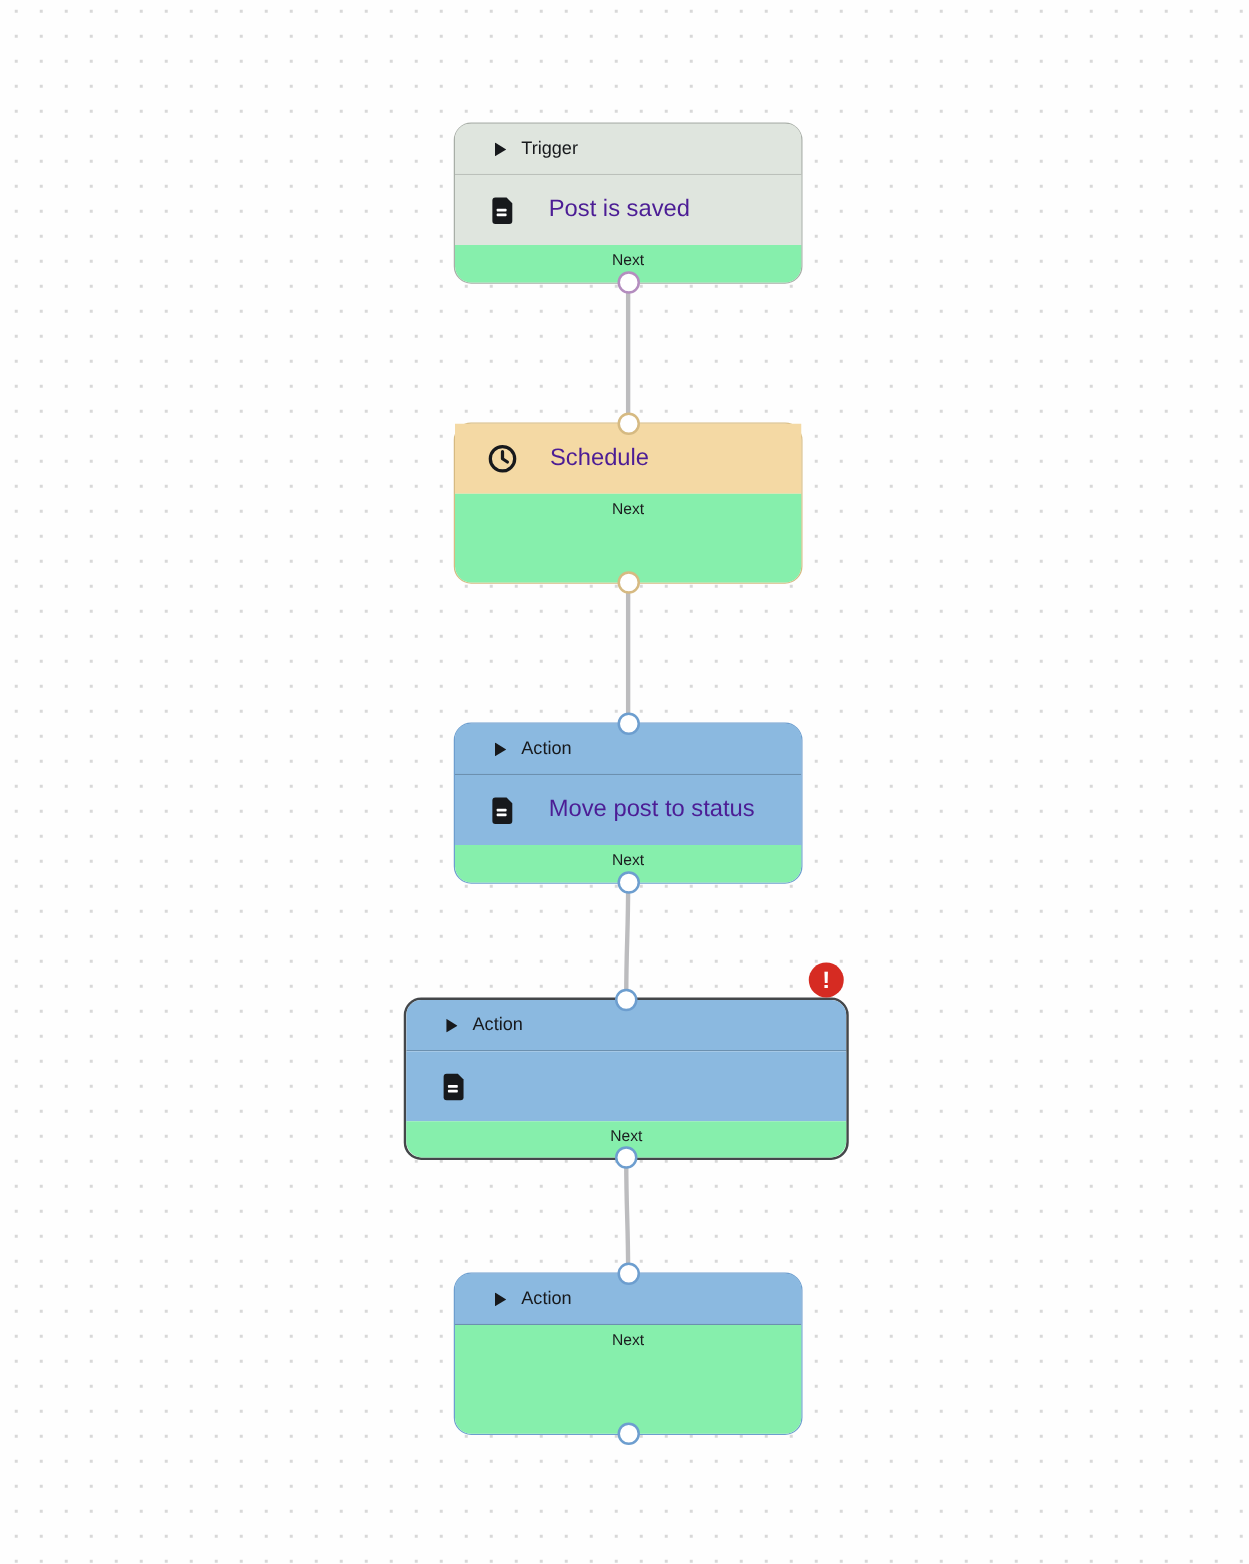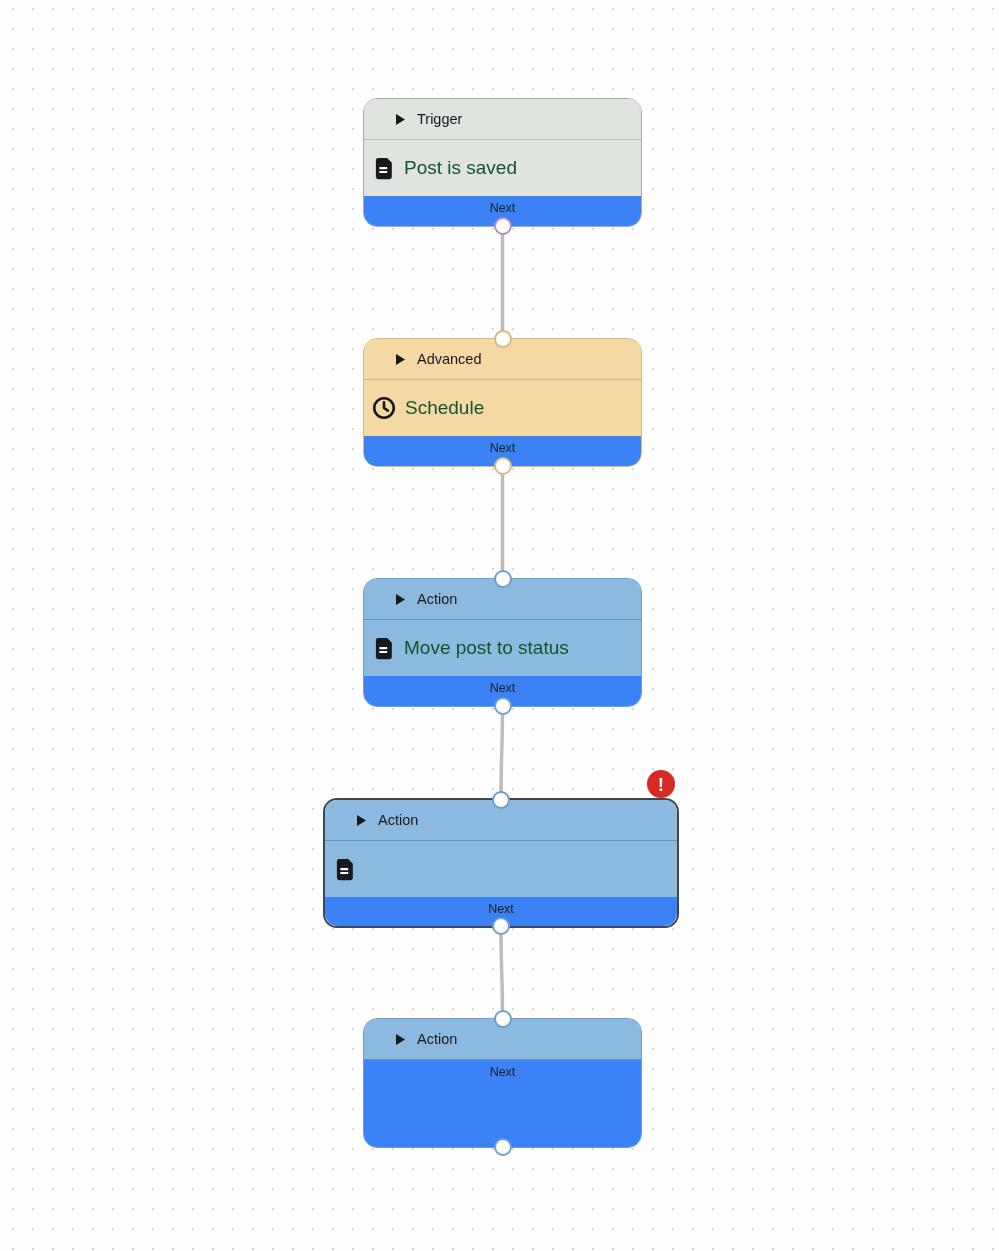--- a/index.html
+++ b/index.html
@@ -38,26 +38,26 @@
     border-bottom:1px solid var(--divider);
     border-radius:12px 12px 0 0;
     display:flex;align-items:center;
     padding-left:32px;gap:12px;
     font-size:14.5px;color:#17191c;
   }
   .node-body{
     height:56px;flex:0 0 56px;
     background:var(--fill);
     display:flex;align-items:center;
-    padding-left:7px;gap:8px;
-    font-size:19px;color:#14532d;
+    padding-left:25px;gap:25px;
+    font-size:19px;color:#4c1d95;
   }
   .node-footer{
     flex:1 1 auto;
-    background:#3b82f6;
+    background:#86efac;
     border-radius:0 0 13px 13px;
     display:flex;align-items:flex-start;justify-content:center;
     padding-top:5px;
     font-size:12.5px;color:#1b1d1f;
   }
   .tri{display:flex;align-items:center;}
   .node-icon{display:flex;align-items:center;}
 
   .port{
     position:absolute;left:50%;
@@ -119,28 +119,20 @@
       </span>
       <span class="node-title">Post is saved</span>
     </div>
     <div class="node-footer">
       <span>Next</span>
     </div>
     <span class="port port-out"></span>
   </div>
 
   <div class="node node--advanced" id="node-2">
-    <div class="node-header">
-      <span class="tri">
-        <svg width="9" height="11" viewBox="0 0 9 11">
-            <path d="M0 0 L9 5.5 L0 11 Z" fill="#17191c"></path>
-          </svg>
-      </span>
-      <span>Advanced</span>
-    </div>
     <div class="node-body">
       <span class="node-icon">
         <svg width="26" height="26" viewBox="0 0 24 24">
           <circle cx="12" cy="12" r="9" fill="none" stroke="#17191c" stroke-width="2.4"></circle>
           <path d="M12 6.8V12l3.6 2.4" fill="none" stroke="#17191c" stroke-width="2.4" stroke-linecap="round" stroke-linejoin="round"></path>
         </svg>
       </span>
       <span class="node-title">Schedule</span>
     </div>
     <div class="node-footer">

